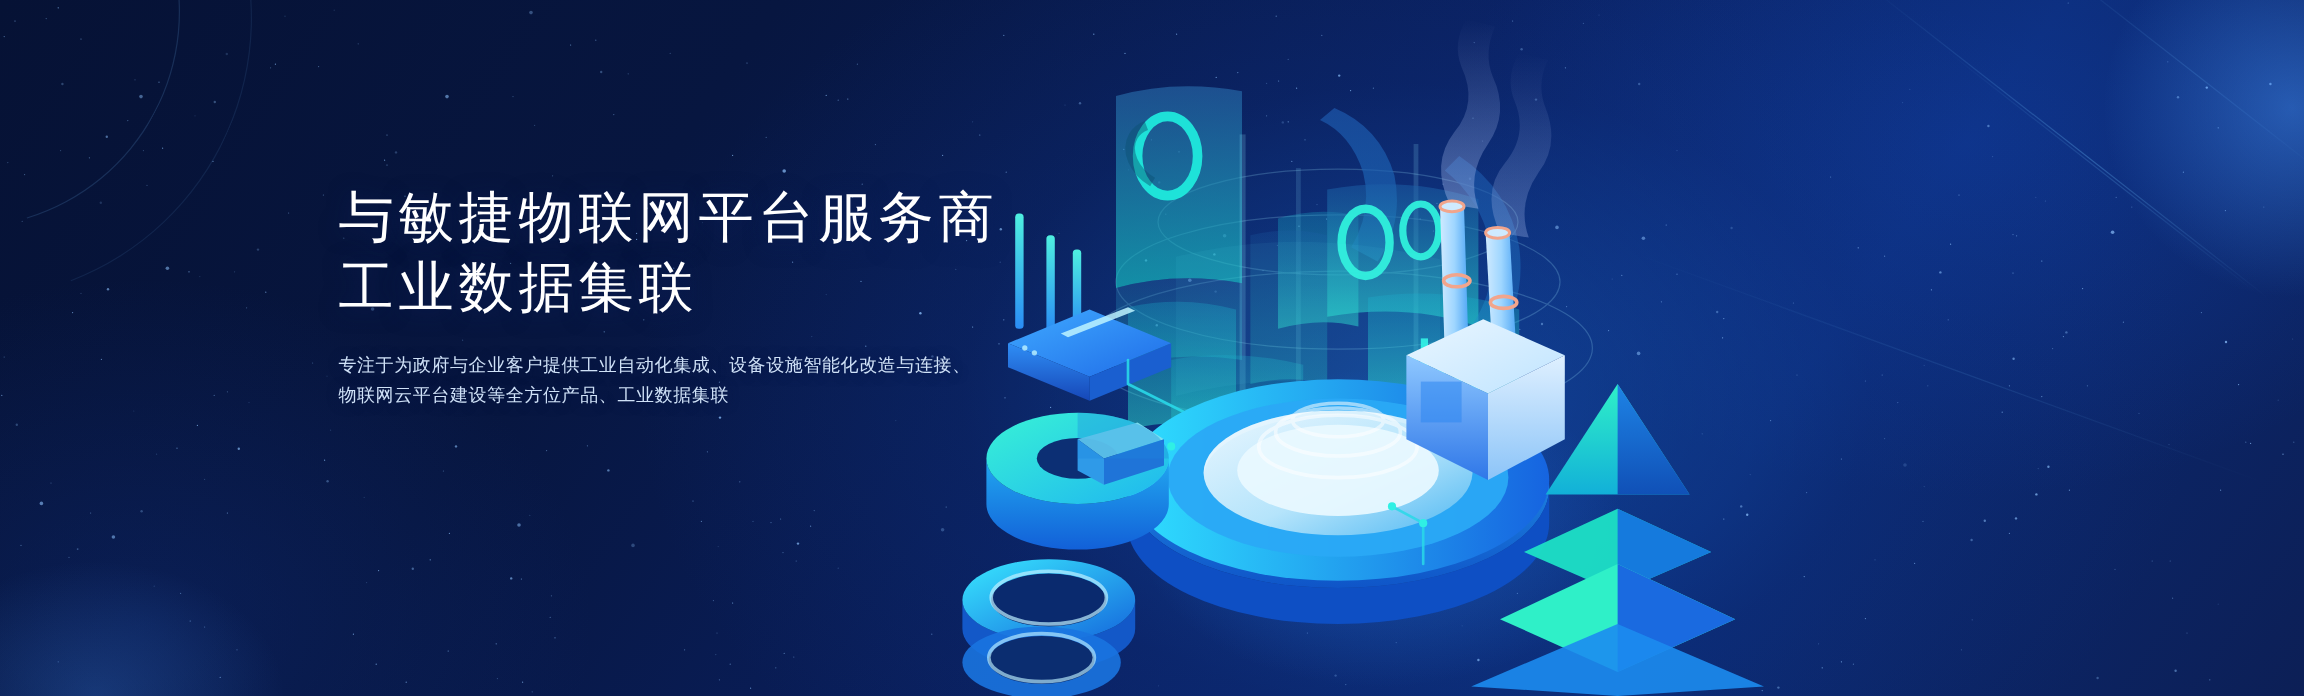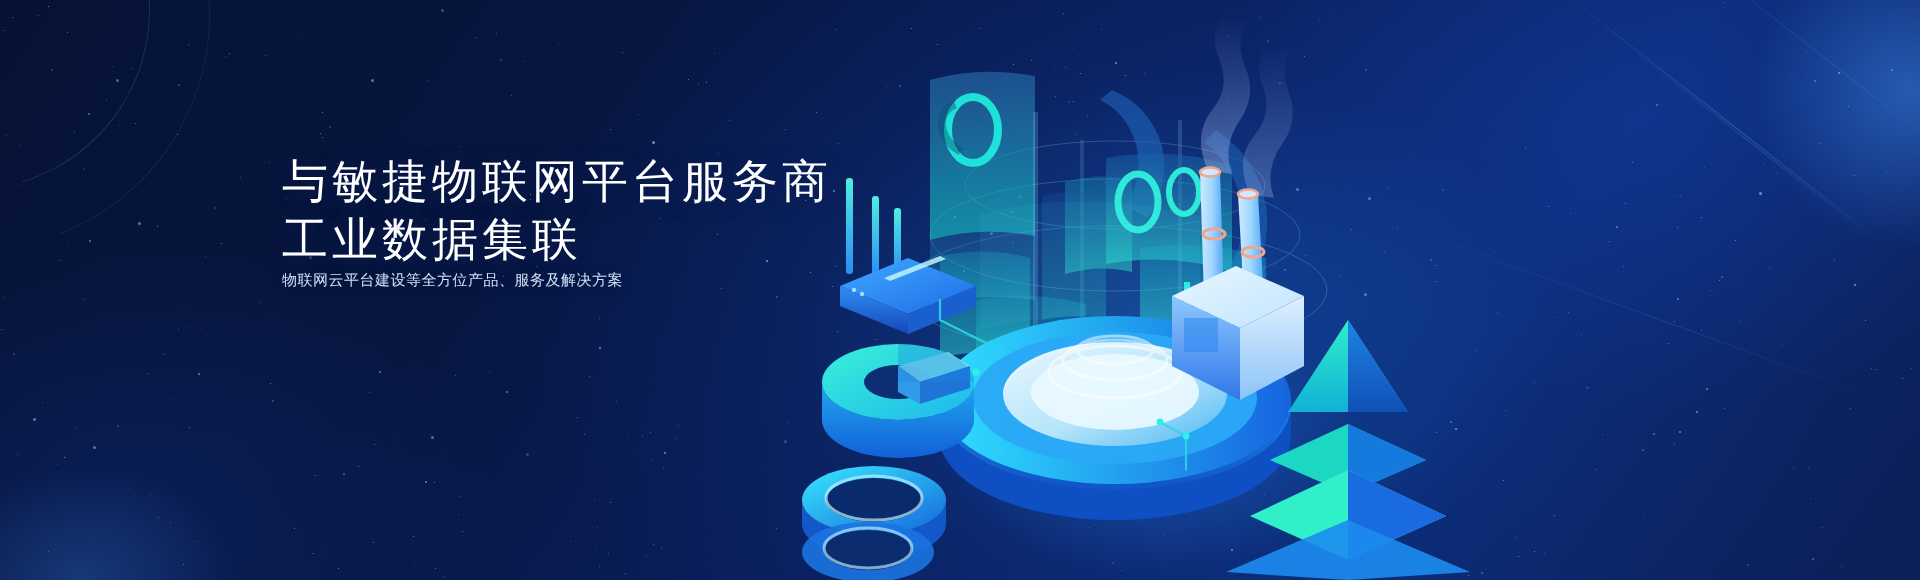--- a/index.html
+++ b/index.html
@@ -490,21 +490,22 @@
   <div class="streak" style="left:1360px; top:210px; width:560px; transform:rotate(20deg); opacity:.22;"></div>
   <div class="glow-corner" style="left:1700px; top:-120px; width:420px; height:420px;"></div>
   <div class="glow-corner" style="left:-130px; top:430px; width:420px; height:300px; opacity:.5;"></div>
 
   <div class="arc" style="left:-210px; top:-170px; width:360px; height:360px; transform:rotate(28deg);"></div>
   <div class="arc" style="left:-260px; top:-220px; width:470px; height:470px; transform:rotate(24deg); opacity:.6;"></div>
 
   <div class="copy">
     <div class="headline">与敏捷物联网平台服务商</div>
     <div class="headline">工业数据集联</div>
-    <div class="subtitle" style="margin-top:0;">物联网云平台建设等全方位产品、服务及解决方案</div>
+    <div class="subtitle">专注于为政府与企业客户提供工业自动化集成、设备设施智能化改造与连接、</div>
+    <div class="subtitle" style="margin-top:0;">物联网云平台建设等全方位产品、工业数据集联</div>
   </div>
 
   <div class="illus">
 
     <div class="shadow-pool" style="left:110px; top:270px; width:520px; height:340px;"></div>
 
     <svg width="1140" height="580" viewBox="0 0 1140 580">
       <defs>
         <linearGradient id="gPanelA" x1="0" y1="0" x2="0" y2="1">
           <stop offset="0" stop-color="#2a6fb0" stop-opacity="0.70"></stop>

